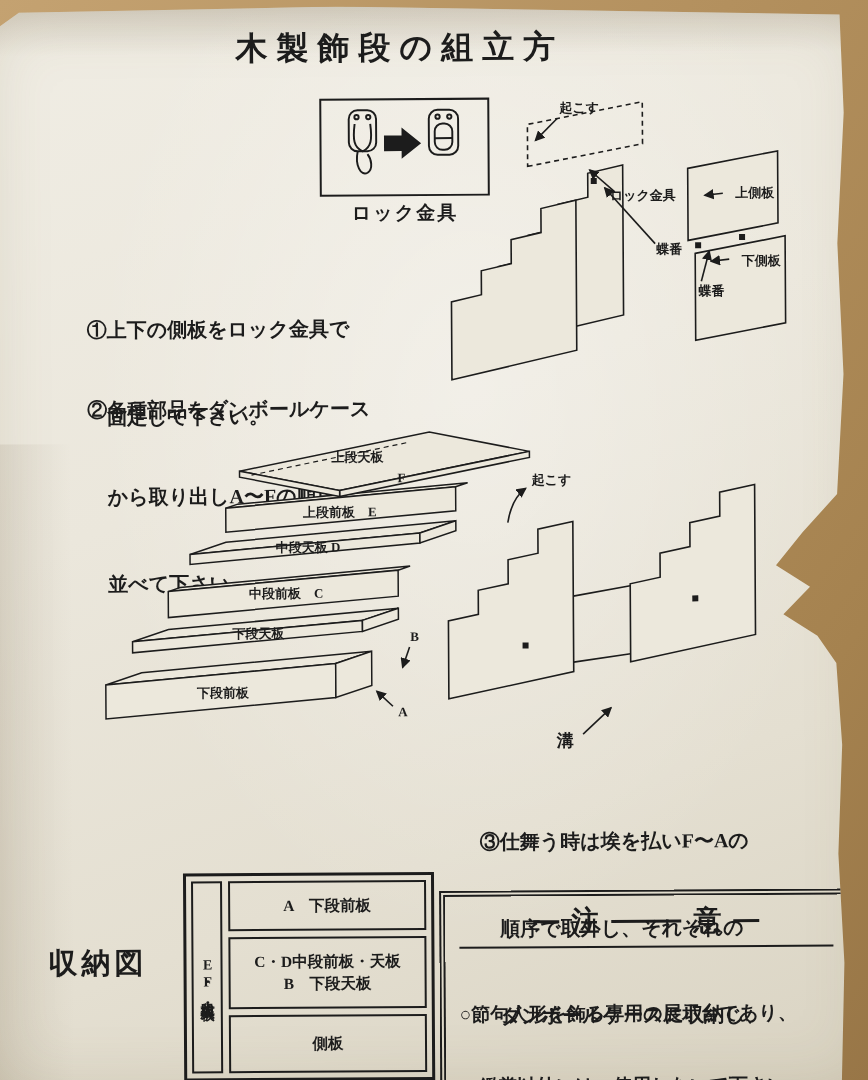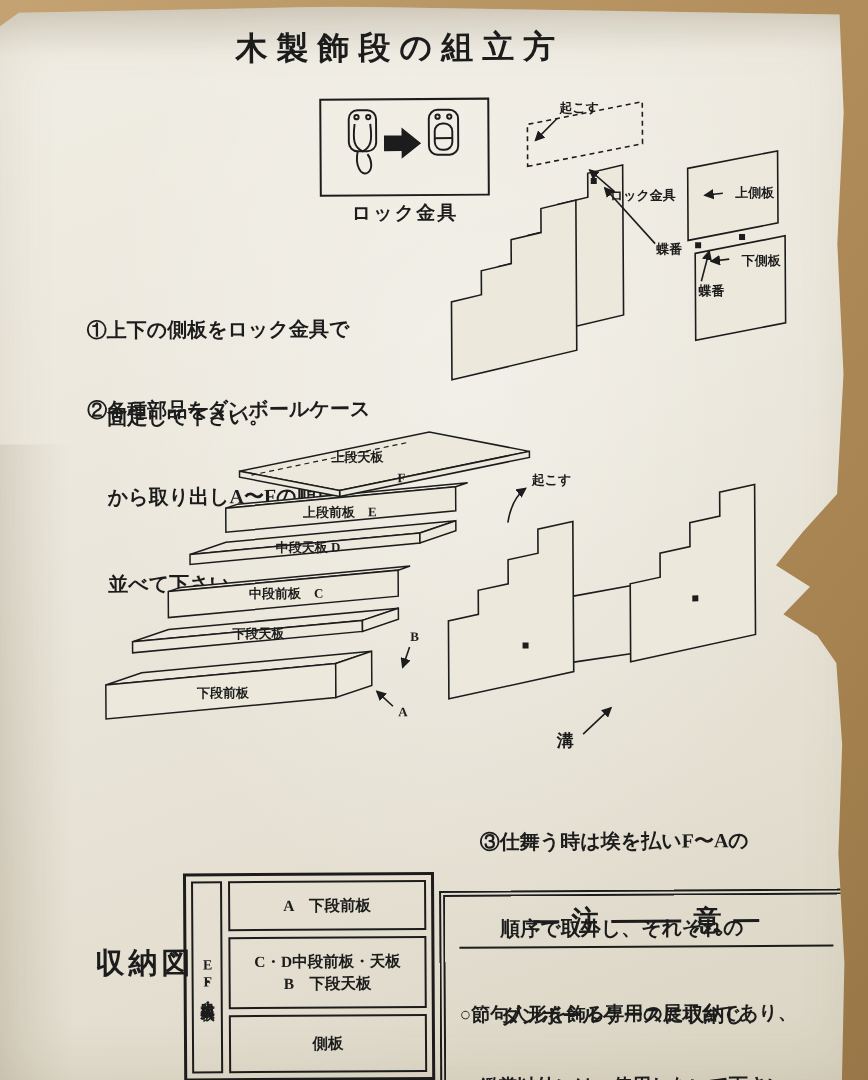--- a/index.html
+++ b/index.html
@@ -33,21 +33,21 @@
   #inst3 { left:496px; top:764px; }
 
   .svg-abs { position:absolute; overflow:visible; }
   .lockbox { position:absolute; left:340px; top:92px; width:170px; height:98px;
     border:2.5px solid #1c1c1c; }
   .lock-caption { position:absolute; left:340px; top:194px; width:170px; text-align:center;
     font:700 19px "Liberation Serif", serif; letter-spacing:2px; }
   .diag-label text { font:700 13px "Liberation Serif", serif; fill:#1c1c1c; text-anchor:middle; }
 
   .storage-title { position:absolute; left:64px; top:936px;
-    font:700 29px "Liberation Serif", serif; letter-spacing:4px;margin-left:47px; }
+    font:700 29px "Liberation Serif", serif; letter-spacing:4px; }
   .storage-box { position:absolute; left:199px; top:866px; width:251px; height:208px;
     border:3px solid #1c1c1c; padding:5px; display:flex; gap:6px; }
   .storage-side { width:31px; border:2px solid #1c1c1c;
     writing-mode:vertical-rl; text-orientation:upright;
     font:600 14px "Liberation Serif", serif; letter-spacing:1px;
     display:flex; align-items:center; justify-content:center; padding:3px 0; }
   .storage-cells { flex:1; display:flex; flex-direction:column; gap:6px; }
   .storage-cells .cell { border:2px solid #1c1c1c; display:flex; flex-direction:column;
     align-items:center; justify-content:center; font:600 15.5px/1.45 "Liberation Serif", serif; }
   .cell.c1 { flex:0 0 50px; } .cell.c2 { flex:1 1 auto; } .cell.c3 { flex:0 0 58px; }

